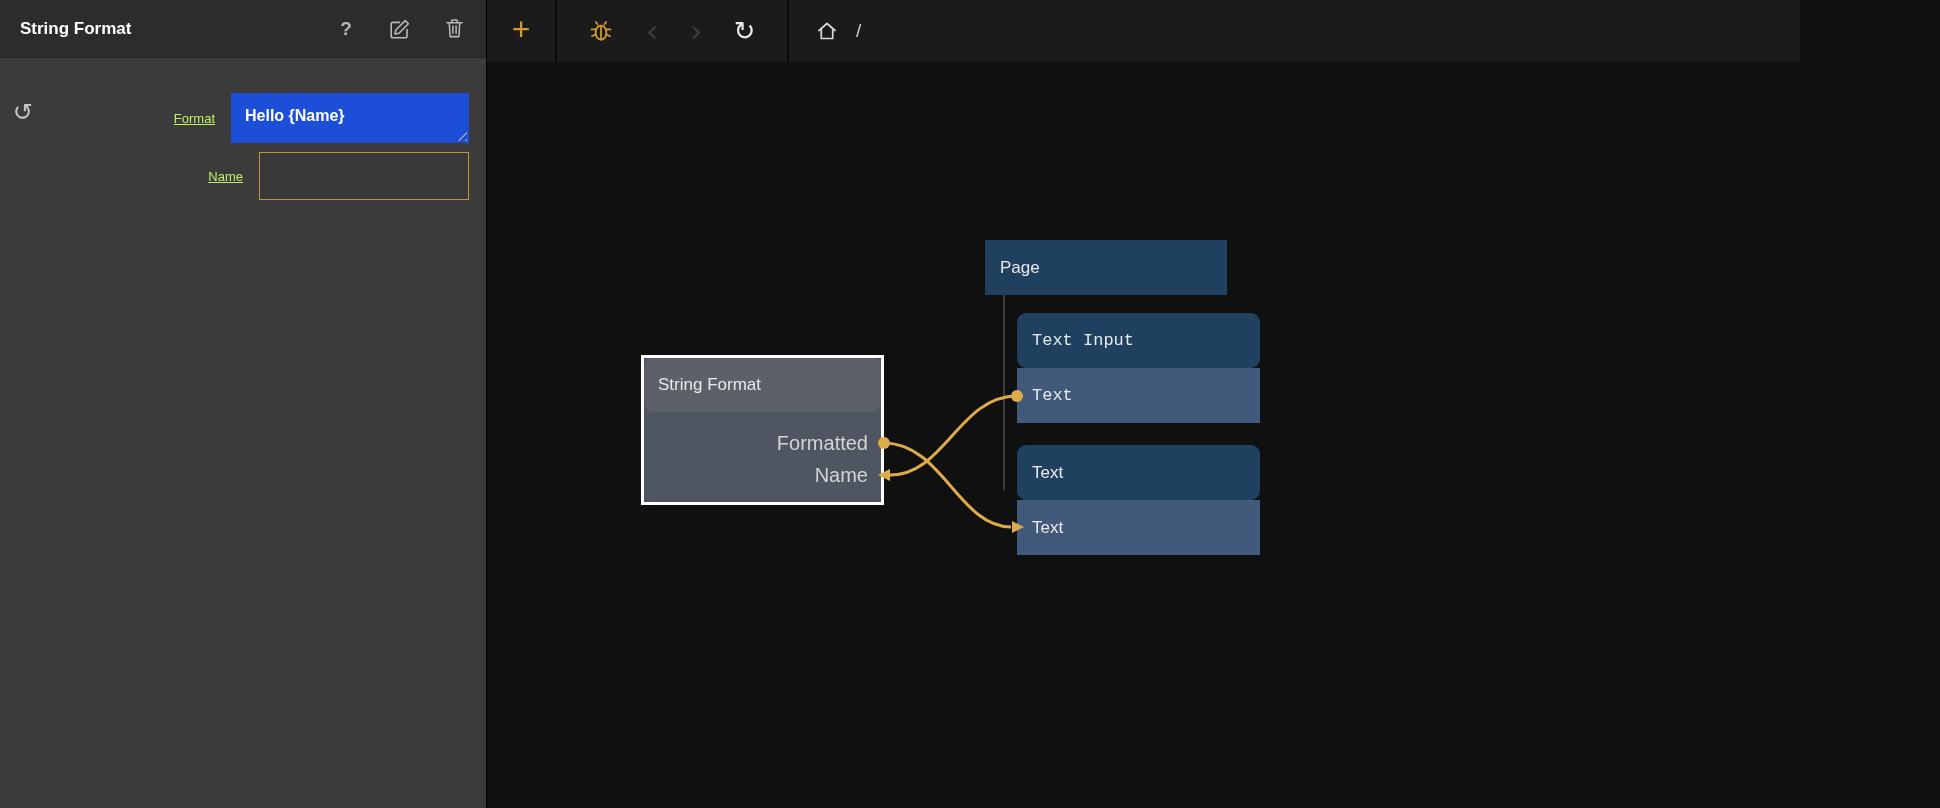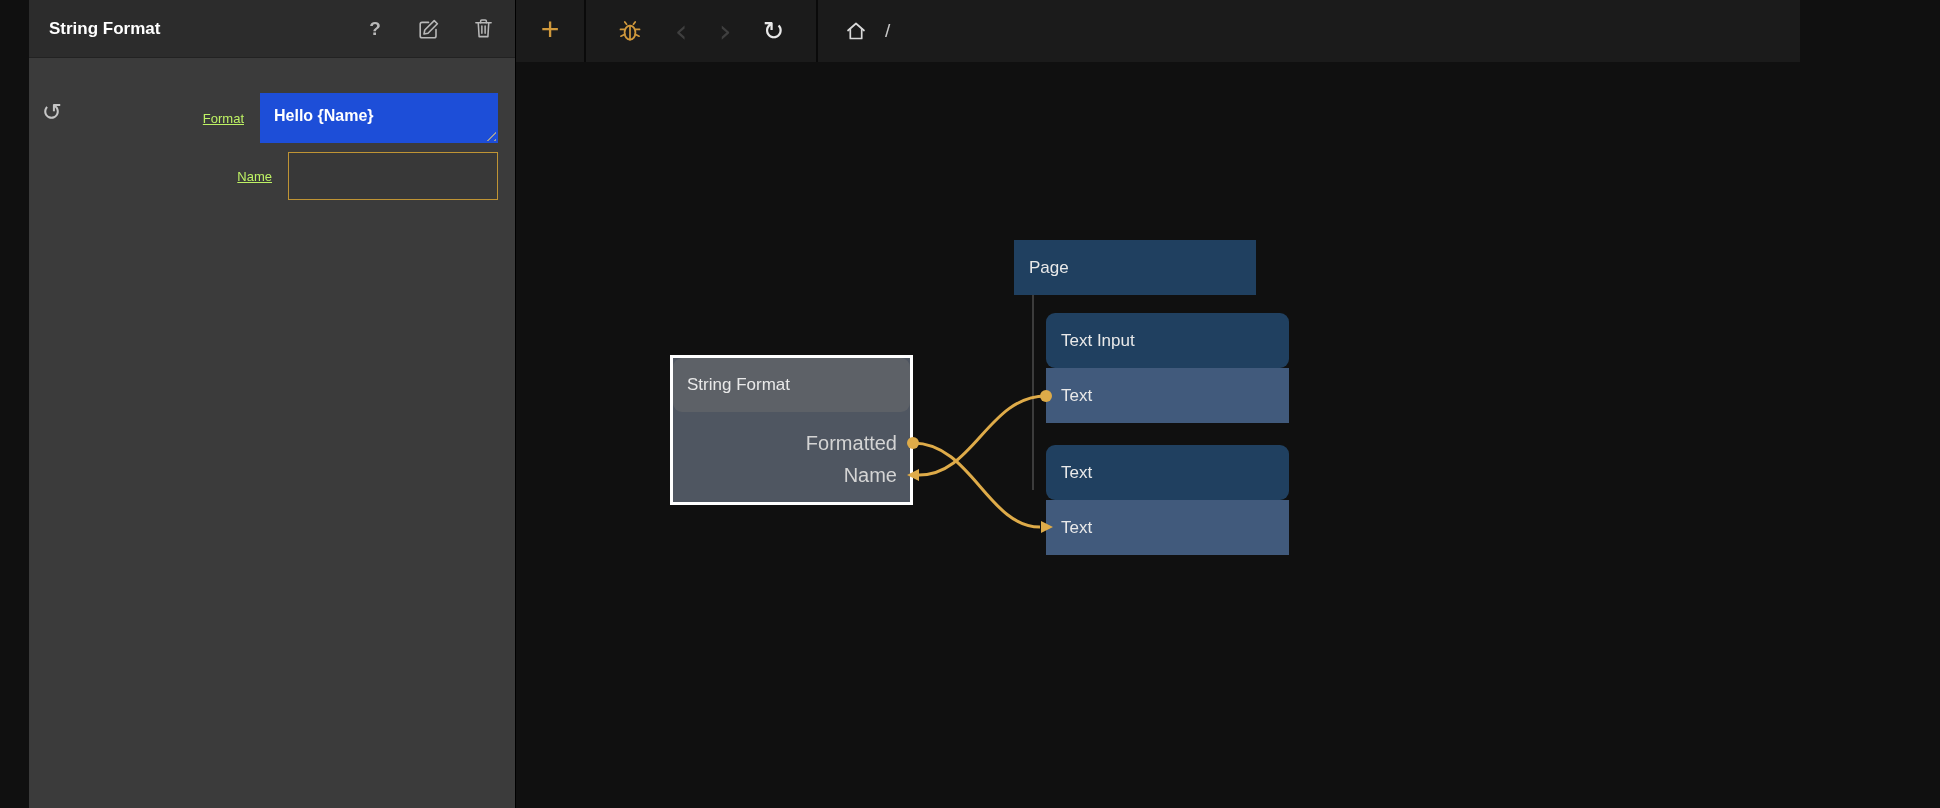--- a/index.html
+++ b/index.html
@@ -1,18 +1,18 @@
 <!DOCTYPE html>
 <html><head>
 <meta charset="utf-8">
 <style>
   * { margin:0; padding:0; box-sizing:border-box; }
   html,body { width:1940px; height:808px; overflow:hidden; background:#101010;
               font-family:"Liberation Sans", sans-serif; }
-  .app { width:1800px; height:808px; display:flex;padding-left:29px; }
+  .app { width:1800px; height:808px; display:flex; }
 
   
   .panel { width:487px; flex-shrink:0; background:#3b3b3b; display:flex; flex-direction:column; border-right:1px solid #000; }
   .panel-header { height:58px; background:#2c2c2c; border-bottom:1px solid #222;
                   display:flex; align-items:center; padding:0 20px; }
   .panel-title { color:#fff; font-size:17px; font-weight:bold; flex:1; }
   .panel-actions { display:flex; align-items:center; gap:30px; }
   .icon-btn { background:none; border:none; cursor:pointer; color:#b8b8b8;
               display:flex; align-items:center; justify-content:center; width:24px; height:24px; }
   .help-glyph { font-size:19px; font-weight:bold; color:#b8b8b8; }
@@ -67,21 +67,21 @@
   .port-arrow { fill:#deab49; }
 
   .node { position:absolute; z-index:2; }
   .node-title { height:55px; display:flex; align-items:center; padding:0 15px;
                 color:#e9e9e9; font-size:17px;border-radius:9px; }
   .node-page { left:498px; top:178px; width:242px; background:#204060; }
   .node-blue { width:243px; }
   .node-blue .node-title { background:#204060; }
   .node-port-row { height:55px; background:#415a7c; display:flex; align-items:center;
                    padding:0 15px; color:#e9e9e9; font-size:17px; }
-  .node-text-input { left:530px; top:251px; }
+  .node-text-input { left:530px; top:251px;font-family:Liberation Mono, monospace; }
   .node-text { left:530px; top:383px; }
   .node-sf { left:154px; top:293px; width:243px; height:150px; border:3px solid #fff; background:#4f5661; }
   .node-sf .node-title { height:54px; background:#5d6167; padding:0 14px; }
   .sf-body { padding-top:15px; }
   .sf-port { height:32px; display:flex; align-items:center; justify-content:flex-end;
              padding-right:13px; color:#d4d4d4; font-size:20px; }
 </style>
 </head>
 <body>
 

